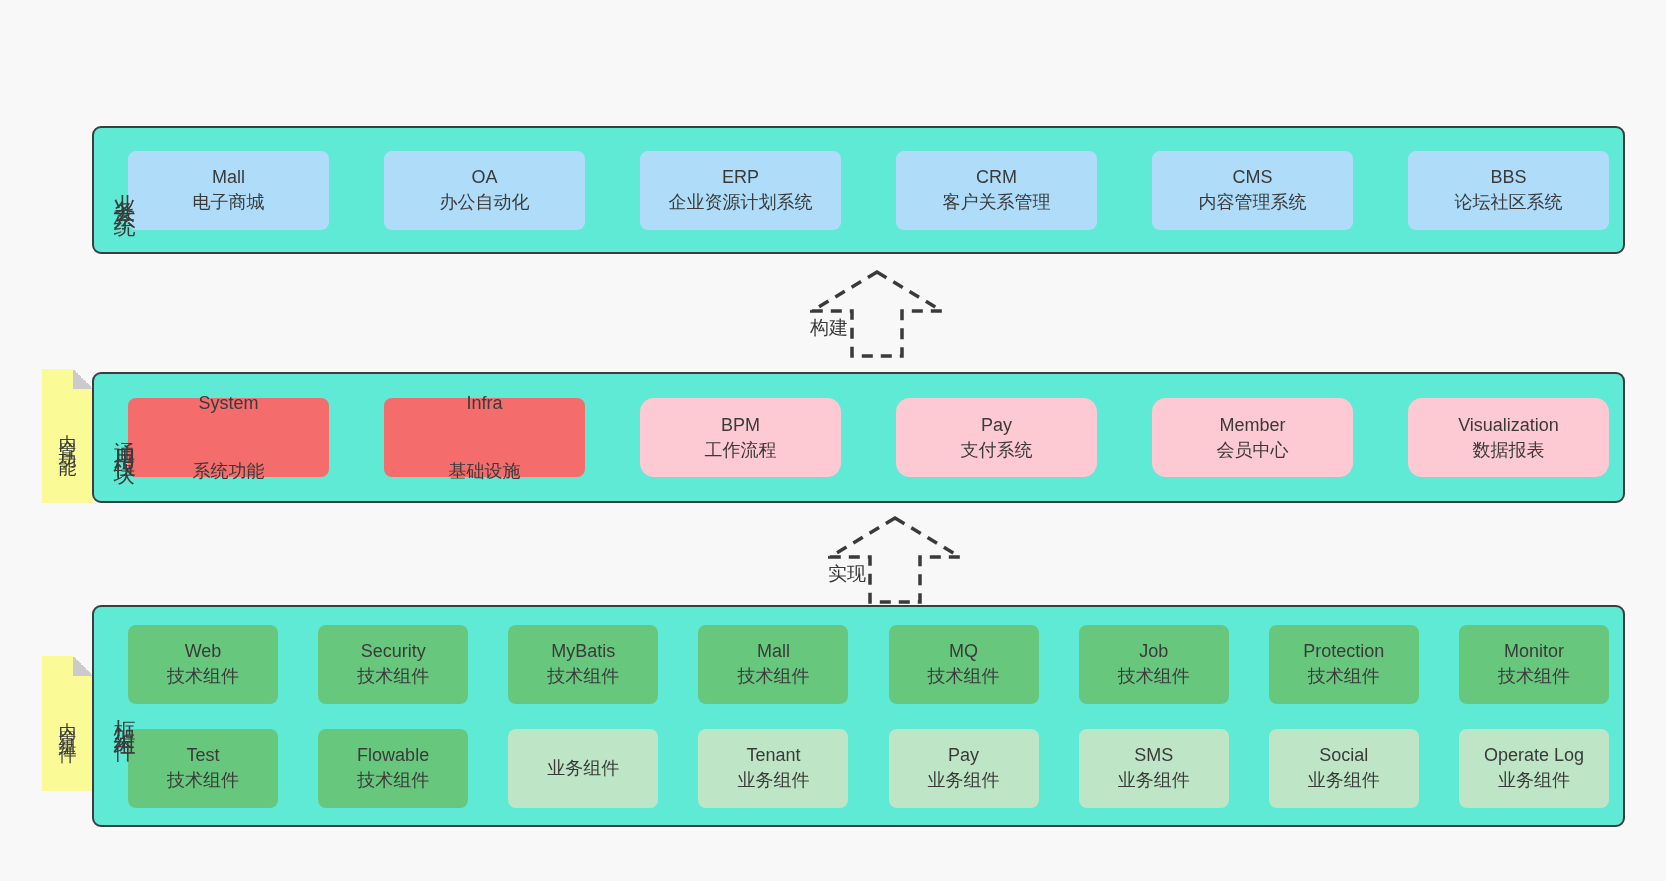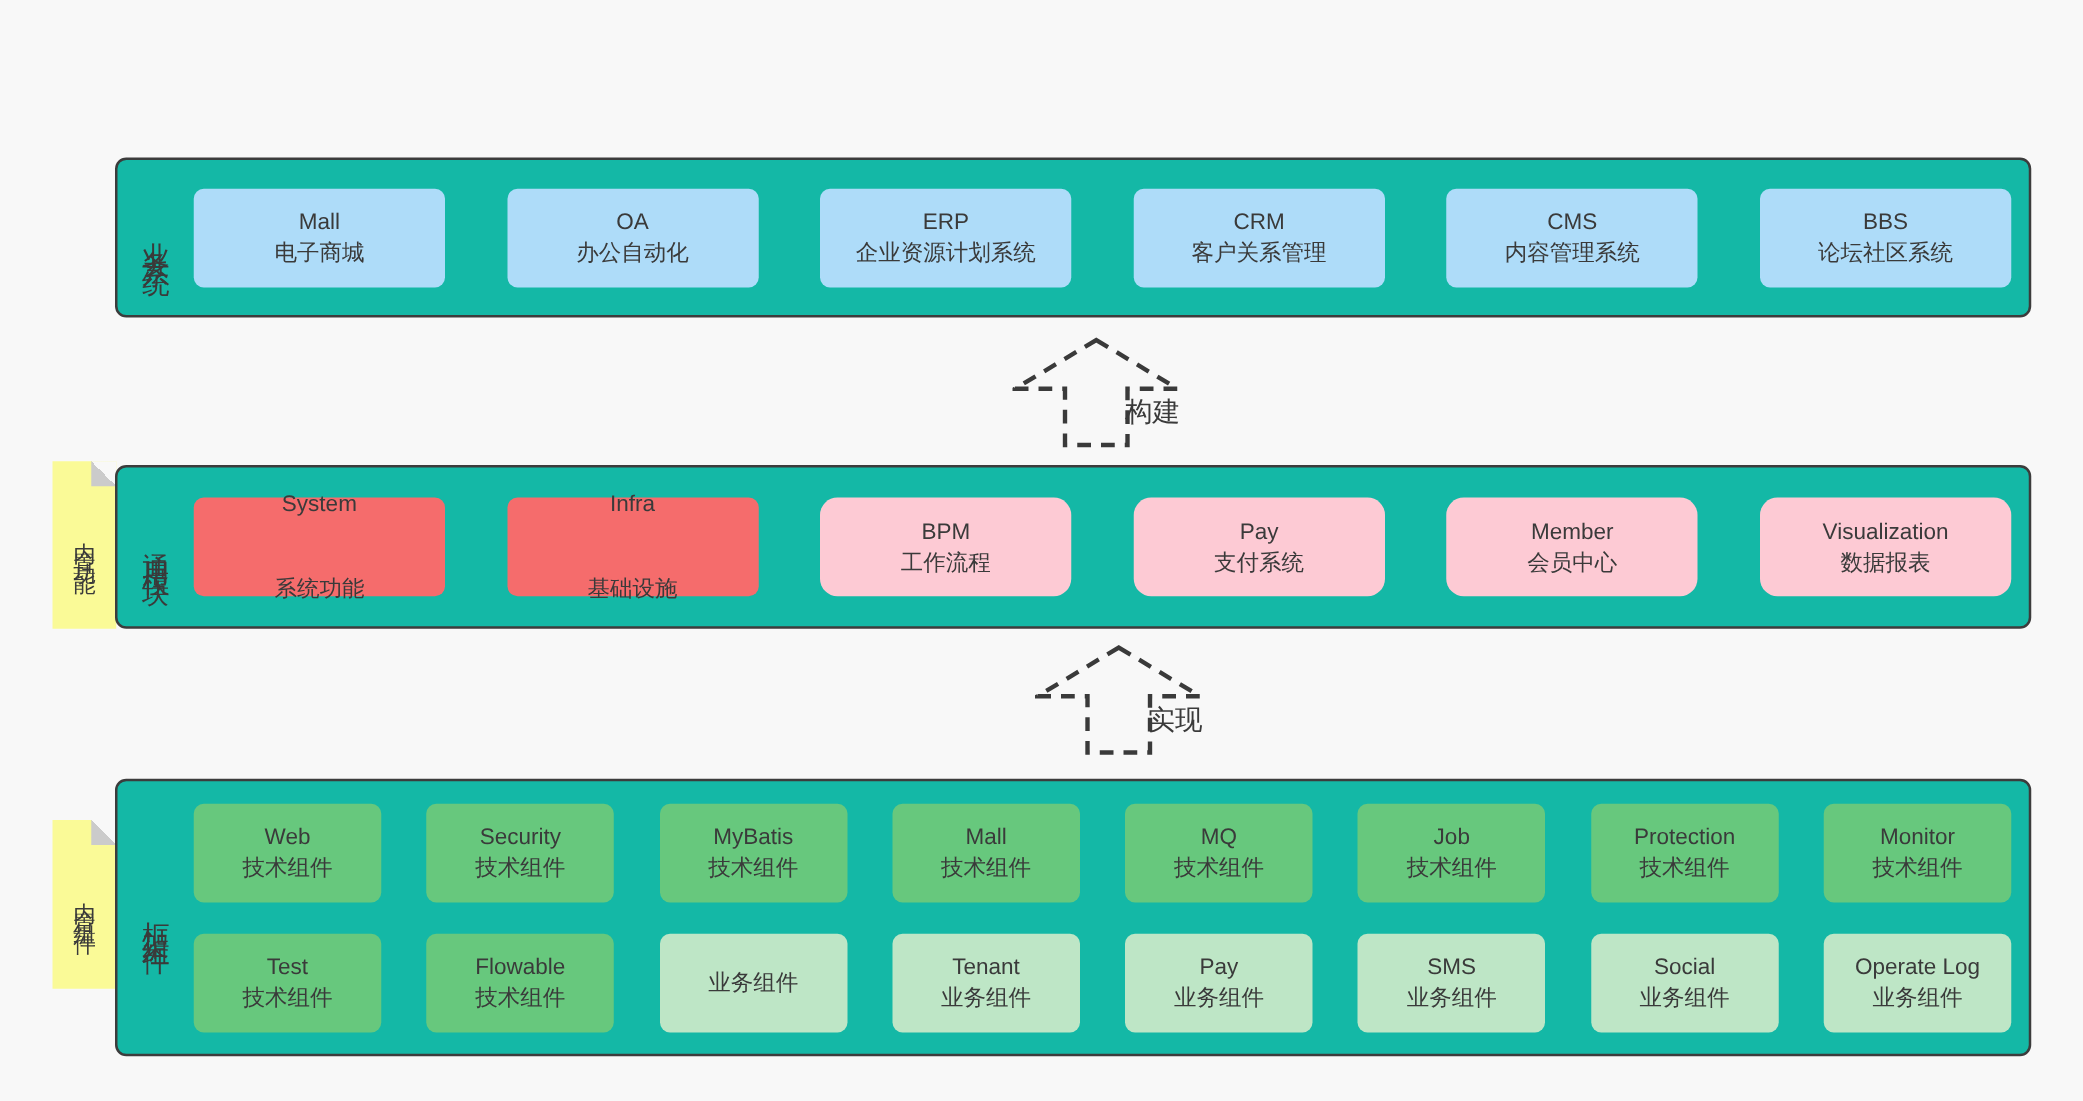--- a/index.html
+++ b/index.html
@@ -6,27 +6,27 @@
   body{
     width:1666px;height:881px;background:#f8f8f8;
     font-family:"Liberation Sans","DejaVu Sans",sans-serif;
     color:#3a3a3a;overflow:hidden;
   }
   .stage{position:relative;width:1666px;height:881px;background:#f8f8f8;}
 
   
   .panel{
     position:absolute;left:92px;width:1533px;box-sizing:border-box;
-    background:#14b8a6;border:2px solid #3c3c3c;border-radius:9px;
-    padding:0 14px 0 61px;
+    background:#5eead4;border:2px solid #3c3c3c;border-radius:9px;
+    padding:0 14px 0 34px;
     display:flex;flex-direction:column;justify-content:center;z-index:2;
   }
   #panel-business{top:126px;height:128px;}
   #panel-modules{top:372px;height:131px;}
-  #panel-framework{top:623px;height:222px;}
+  #panel-framework{top:605px;height:222px;}
 
   .vlabel{
     position:absolute;left:0;top:0;bottom:0;width:61px;
     display:flex;align-items:center;justify-content:center;
   }
   .vtext{
     writing-mode:vertical-rl;text-orientation:upright;
     font-size:22px;letter-spacing:7px;color:#3a3a3a;line-height:1;
   }
 
@@ -60,22 +60,22 @@
     background:linear-gradient(to bottom left,#f8f8f8 50%,#cbcbcb 50%);
   }
   .sticky .vtext{font-size:18px;letter-spacing:8px;}
 
   
   .arrow{position:absolute;width:134px;height:90px;z-index:1;}
   #arrow-build{left:810px;top:269px;}
   #arrow-implement{left:828px;top:515px;}
   .arrow svg{position:absolute;left:0;top:0;}
   .arrow-label{
-    position:absolute;left:0;top:46px;width:100%;text-align:right;
-    font-size:22px;color:#3a3a3a;
+    position:absolute;left:0;top:46px;width:100%;text-align:left;
+    font-size:19px;color:#3a3a3a;
   }
 </style>
 </head>
 <body>
 
 <div class="stage">
 
   <section class="panel" id="panel-business">
     <div class="vlabel">
       <span class="vtext">业务系统</span>

